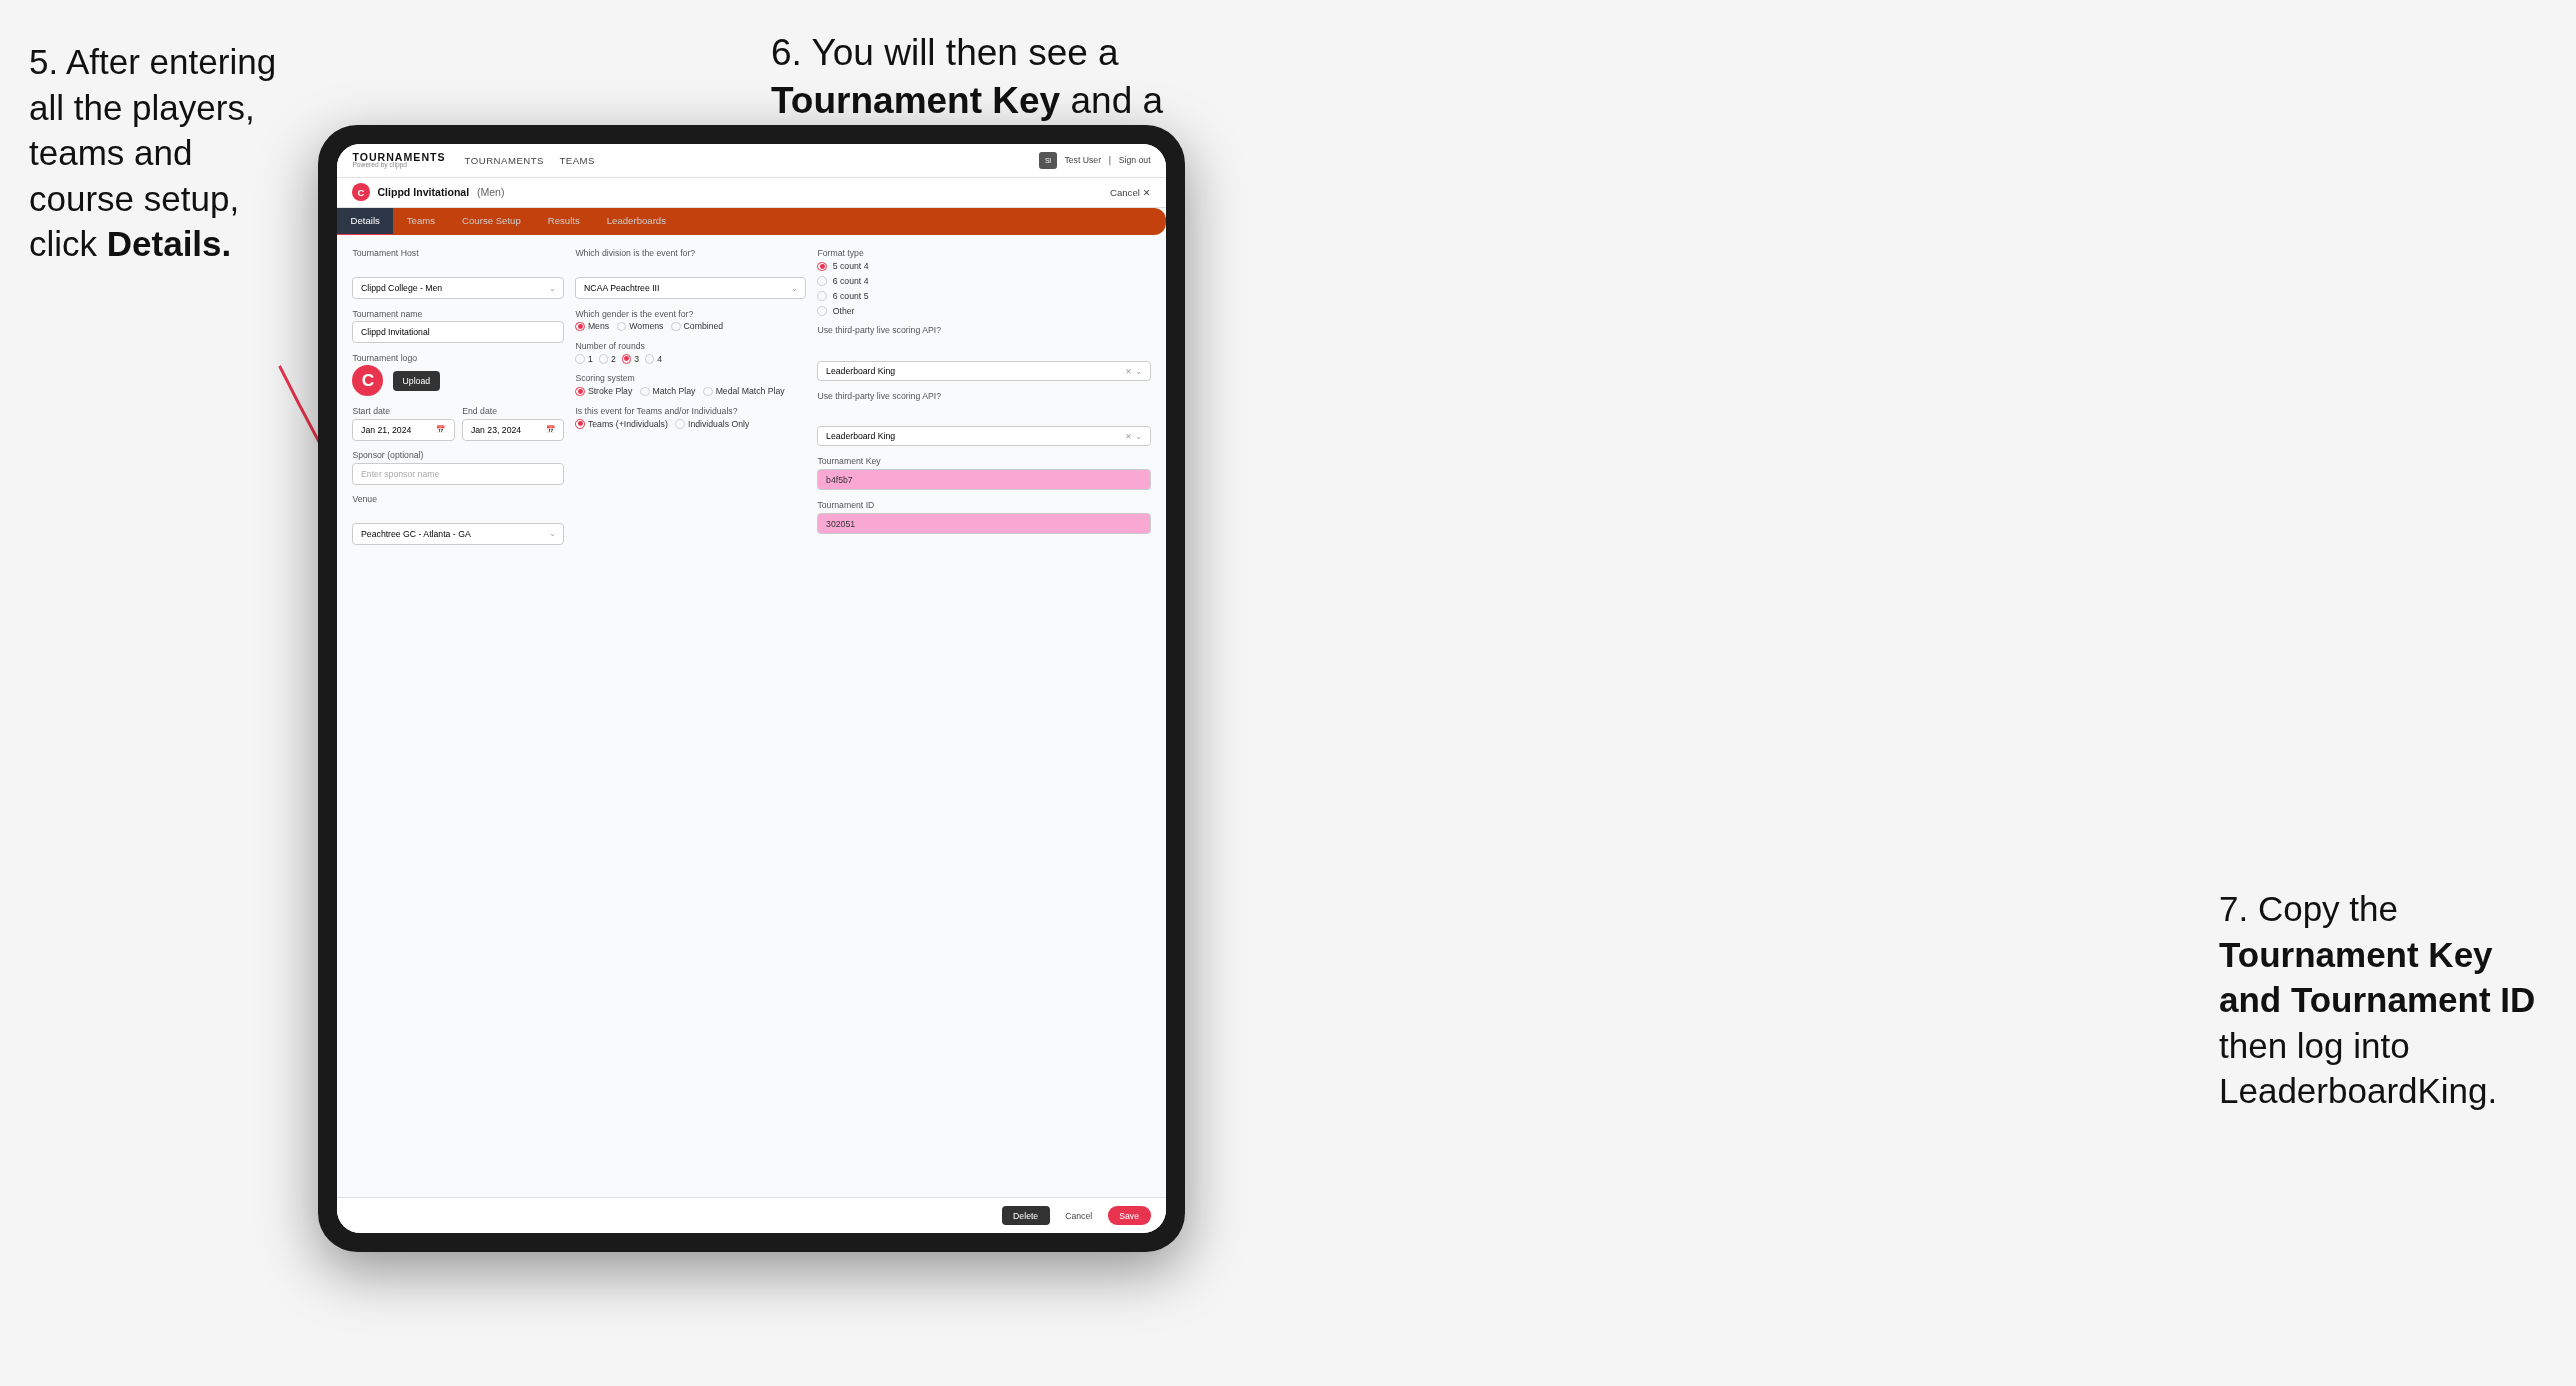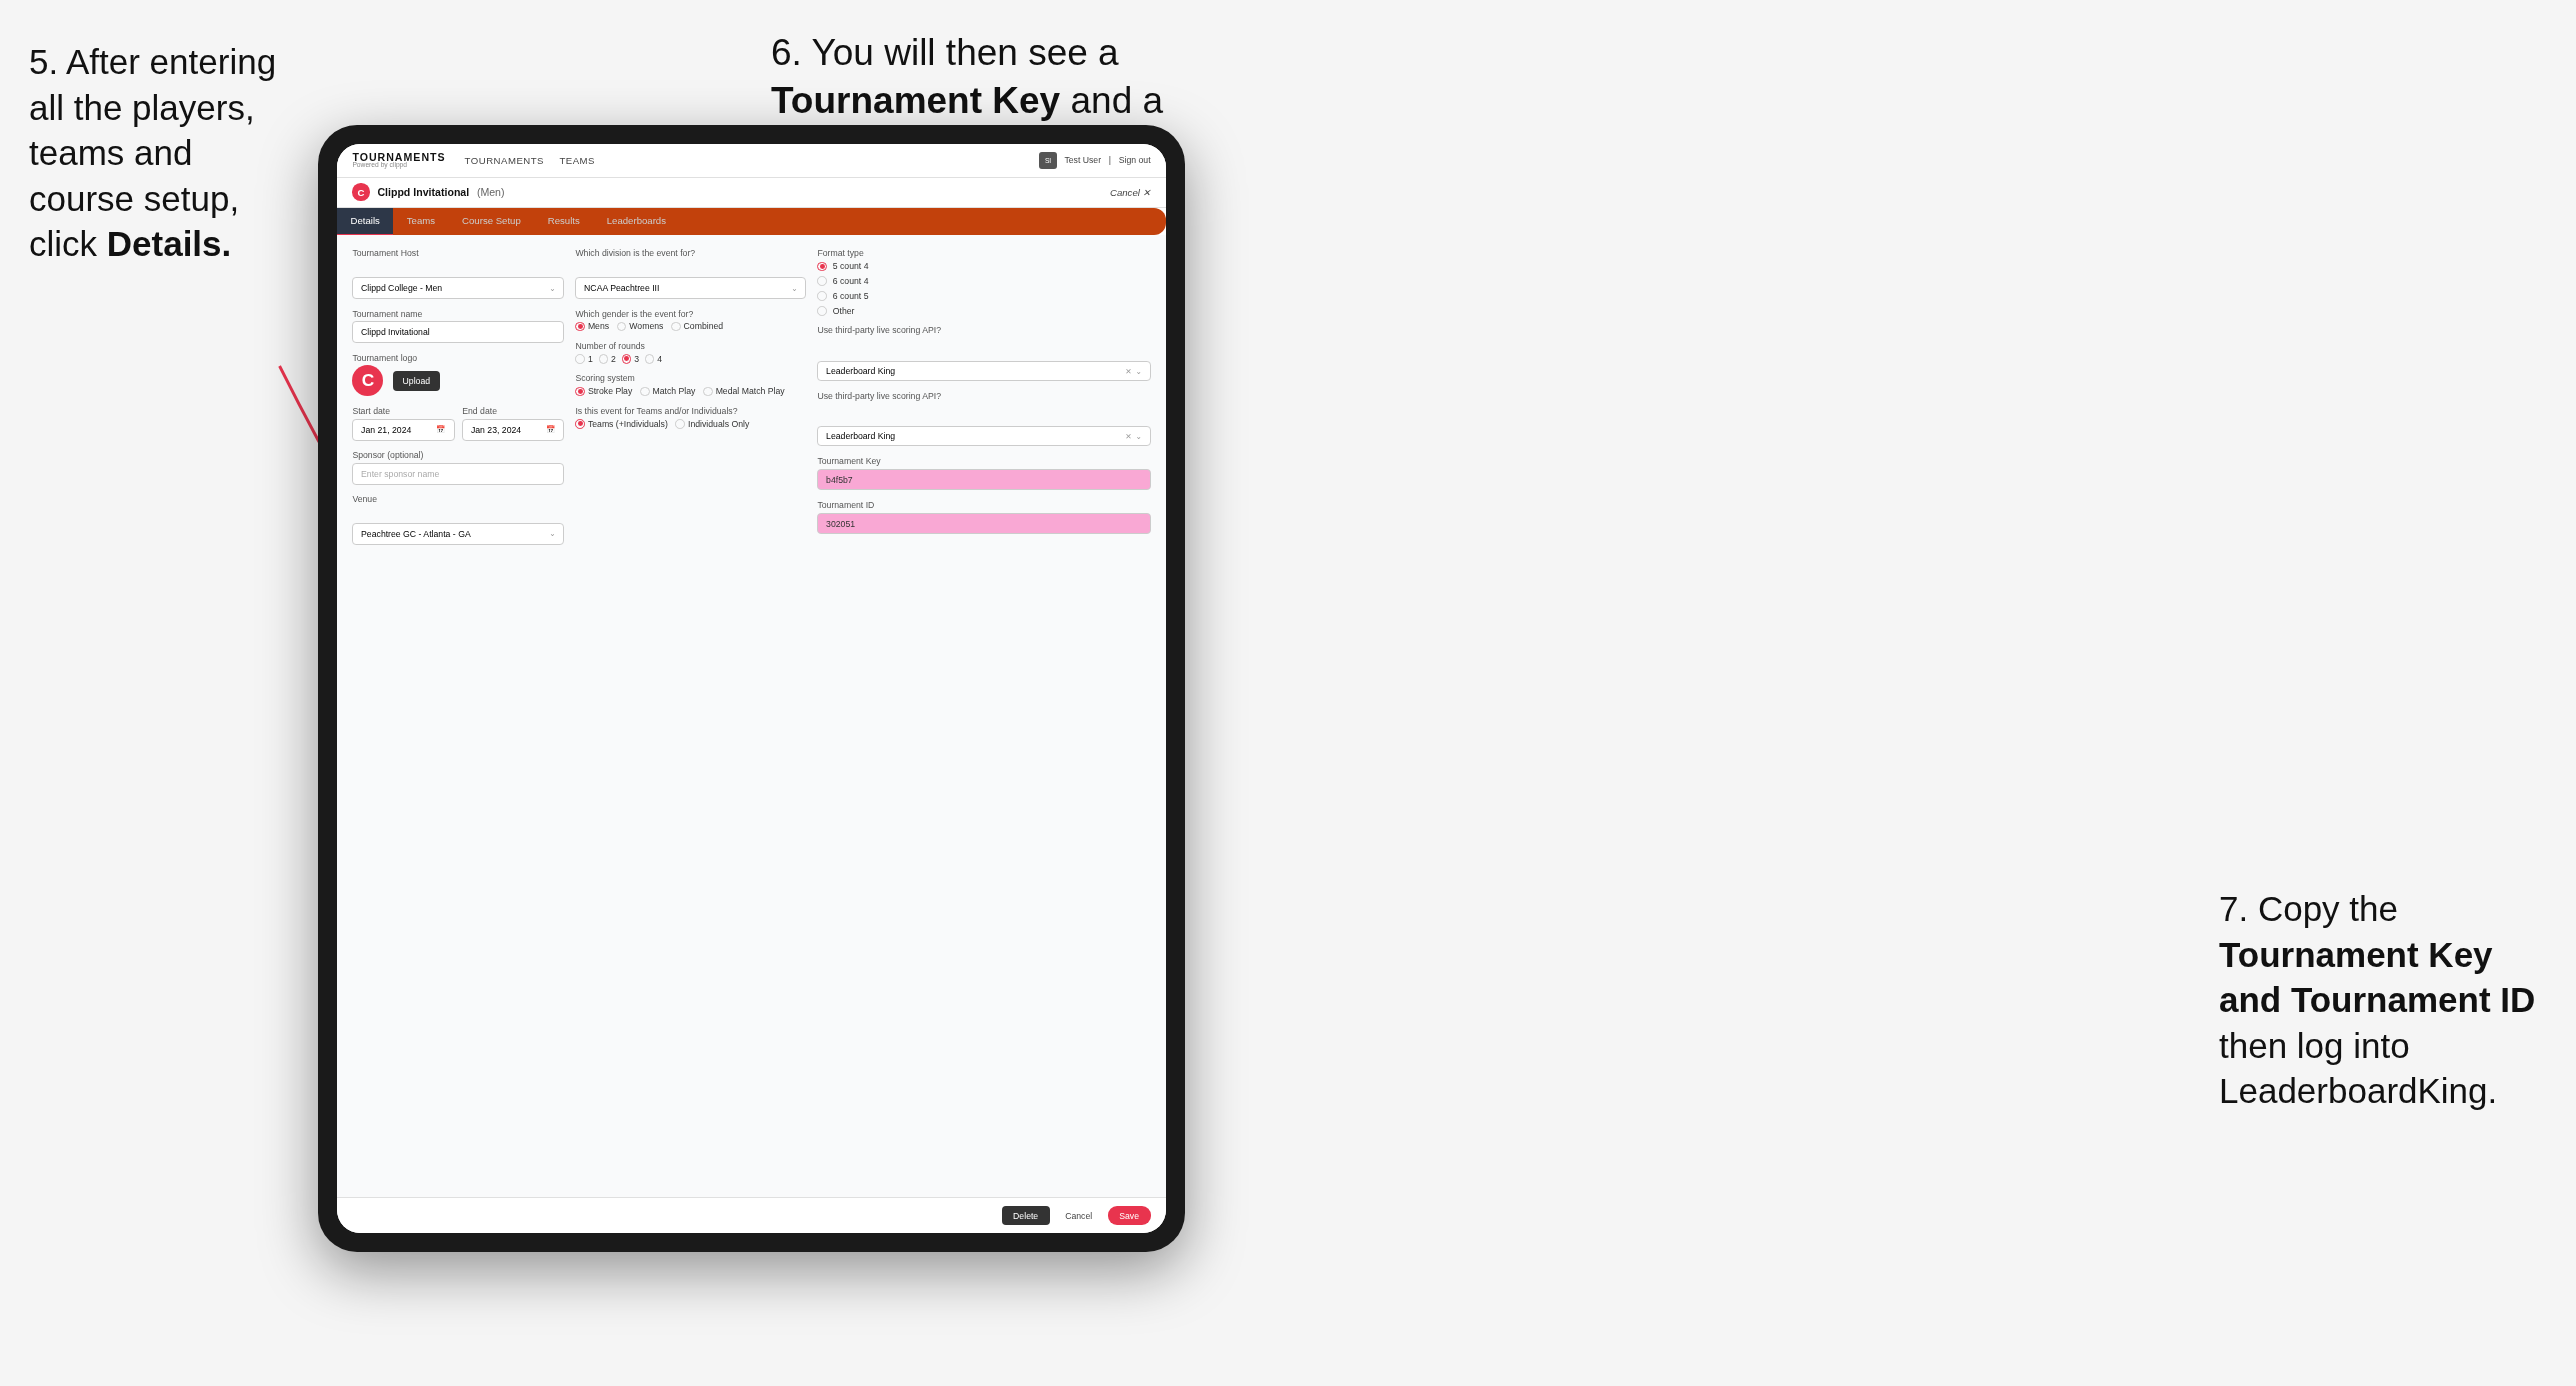--- a/index.html
+++ b/index.html
@@ -163,21 +163,20 @@
       align-items: center;
       justify-content: center;
       color: white;
       font-size: 9.6px;
       font-weight: 800;
     }
 
     .cancel-link {
       font-size: 9.6px;
       color: #444;
-      font-style: italic;
     }
 
     
     .tab-bar {
       background: #c2410c;
       display: flex;
       flex-shrink: 0;
       border-radius: 12px;
     }
     .tab {

